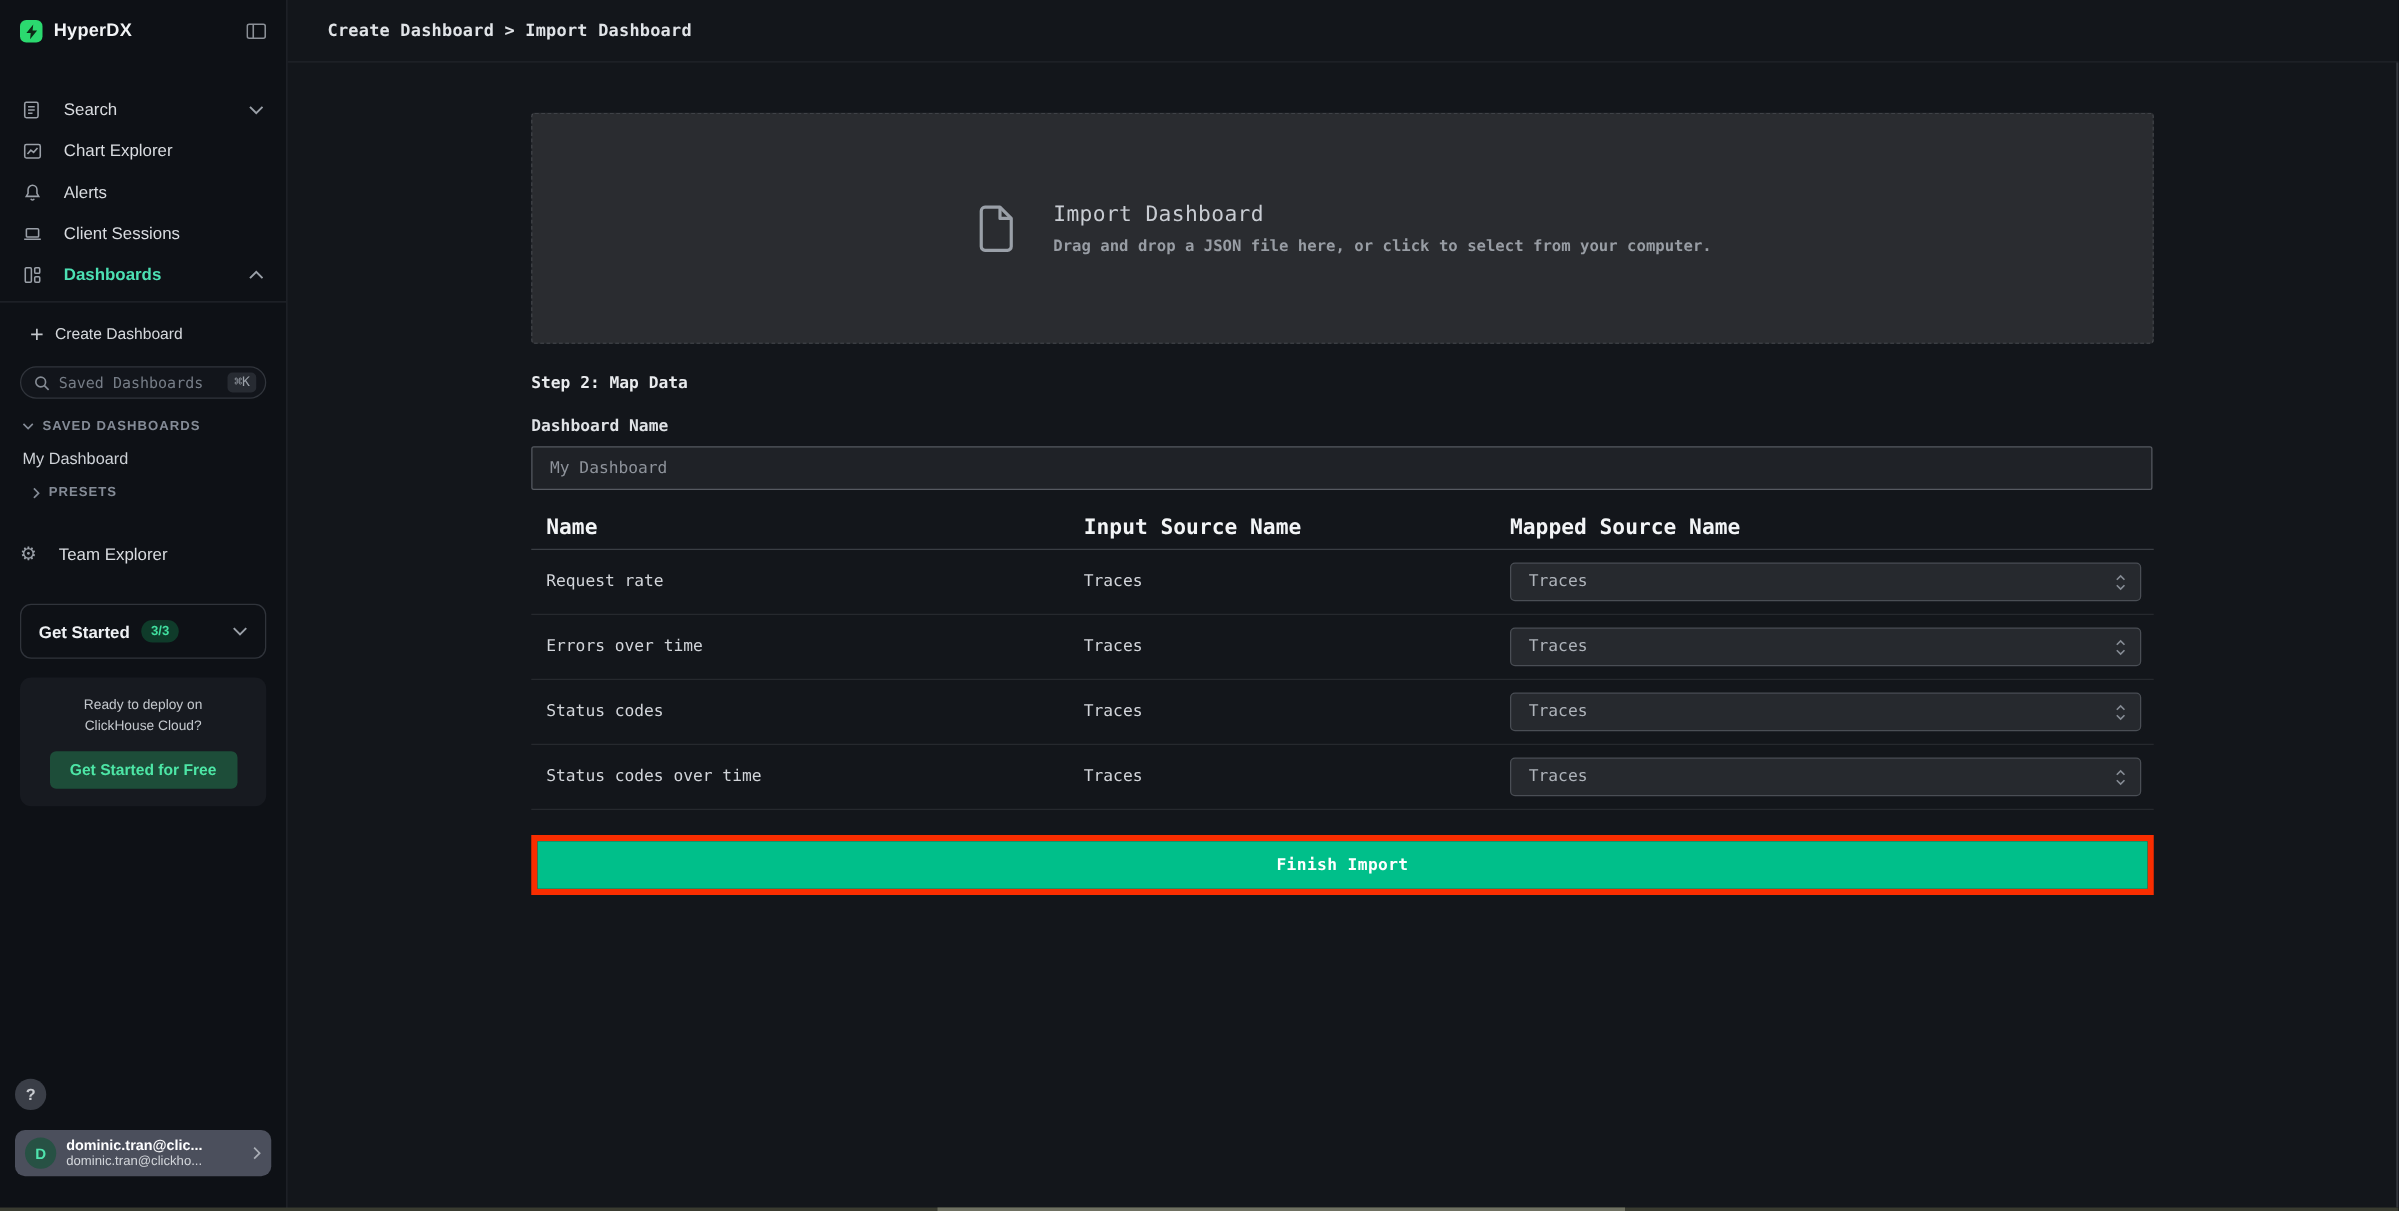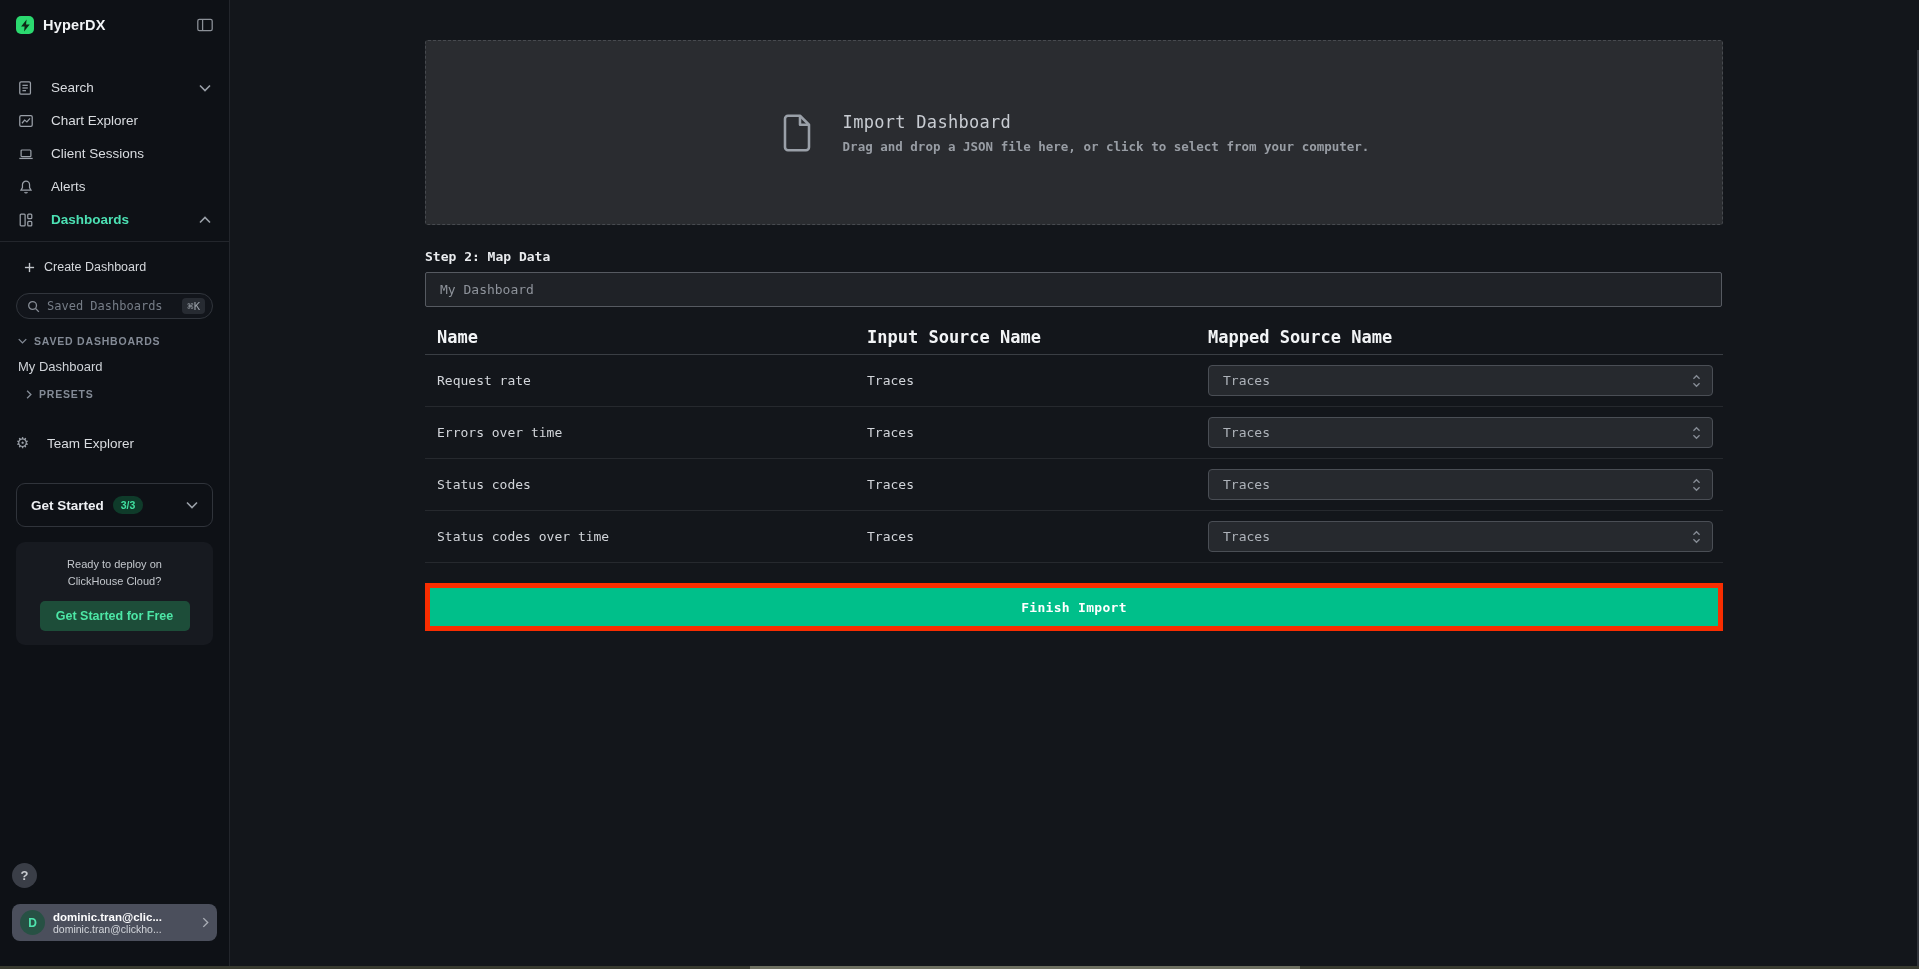--- a/index.html
+++ b/index.html
@@ -167,34 +167,34 @@
           <svg width="16" height="16" viewBox="0 0 18 18" fill="none" stroke="currentColor" stroke-width="1.4">
               <rect x="2" y="3" width="14" height="12" rx="1.5"></rect>
               <polyline points="4.5,11.5 7.5,8 10,10 13.5,6"></polyline>
             </svg>
         </span>
         <span class="nlabel">Chart Explorer</span>
       </div>
       <div class="nav-item">
         <span class="nicon">
           <svg width="16" height="16" viewBox="0 0 18 18" fill="none" stroke="currentColor" stroke-width="1.4">
-              <rect x="3.5" y="4.5" width="11" height="7.5" rx="1"></rect>
-              <line x1="1.5" y1="14" x2="16.5" y2="14"></line>
-            </svg>
-        </span>
-        <span class="nlabel">Client Sessions</span>
+              <path d="M9 2.5a4 4 0 0 1 4 4v3.2l1.6 2.8H3.4L5 9.7V6.5a4 4 0 0 1 4-4z"></path>
+              <path d="M7.5 14.7a1.6 1.6 0 0 0 3 0"></path>
+            </svg>
+        </span>
+        <span class="nlabel">Alerts</span>
       </div>
       <div class="nav-item">
         <span class="nicon">
           <svg width="16" height="16" viewBox="0 0 18 18" fill="none" stroke="currentColor" stroke-width="1.4">
-              <path d="M9 2.5a4 4 0 0 1 4 4v3.2l1.6 2.8H3.4L5 9.7V6.5a4 4 0 0 1 4-4z"></path>
-              <path d="M7.5 14.7a1.6 1.6 0 0 0 3 0"></path>
-            </svg>
-        </span>
-        <span class="nlabel">Alerts</span>
+              <rect x="3.5" y="4.5" width="11" height="7.5" rx="1"></rect>
+              <line x1="1.5" y1="14" x2="16.5" y2="14"></line>
+            </svg>
+        </span>
+        <span class="nlabel">Client Sessions</span>
       </div>
       <div class="nav-item active">
         <span class="nicon">
           <svg width="16" height="16" viewBox="0 0 18 18" fill="none" stroke="currentColor" stroke-width="1.4">
               <rect x="2.5" y="2.5" width="5.5" height="13" rx="1"></rect>
               <rect x="11" y="2.5" width="4.5" height="5" rx="1"></rect>
               <rect x="11" y="10.5" width="4.5" height="5" rx="1"></rect>
             </svg>
         </span>
         <span class="nlabel">Dashboards</span>
@@ -282,38 +282,42 @@
       </span>
       <span class="user-chev">
         <svg width="7" height="11" viewBox="0 0 8 12" fill="none" stroke="currentColor" stroke-width="1.6">
             <polyline points="1.5,1 6.5,6 1.5,11"></polyline>
           </svg>
       </span>
     </div>
   </aside>
 
   <div class="main">
+    <header class="topbar">
+      <span class="breadcrumb mono">Create Dashboard &gt; Import Dashboard</span>
+    </header>
 
     <div class="content-col">
 
       <div class="dropzone">
         <span class="dz-icon">
           <svg width="36" height="42" viewBox="0 0 24 28" fill="none" stroke="currentColor" stroke-width="1.7" stroke-linejoin="round">
               <path d="M6 2.5h8l6 6v15a2 2 0 0 1-2 2H6a2 2 0 0 1-2-2v-19a2 2 0 0 1 2-2z"></path>
               <path d="M14 2.5v6h6"></path>
             </svg>
         </span>
         <span>
           <div class="dz-title mono">Import Dashboard</div>
           <div class="dz-sub mono">Drag and drop a JSON file here, or click to select from your computer.</div>
         </span>
       </div>
 
       <div class="step-title mono">Step 2: Map Data</div>
 
+      <div class="name-label mono">Dashboard Name</div>
       <input class="name-input" type="text" value="My Dashboard" style="">
 
       <div class="map-table mono">
         <div class="mt-head">
           <div class="c1">Name</div>
           <div>Input Source Name</div>
           <div>Mapped Source Name</div>
         </div>
         <div>
   <div class="mt-row">

